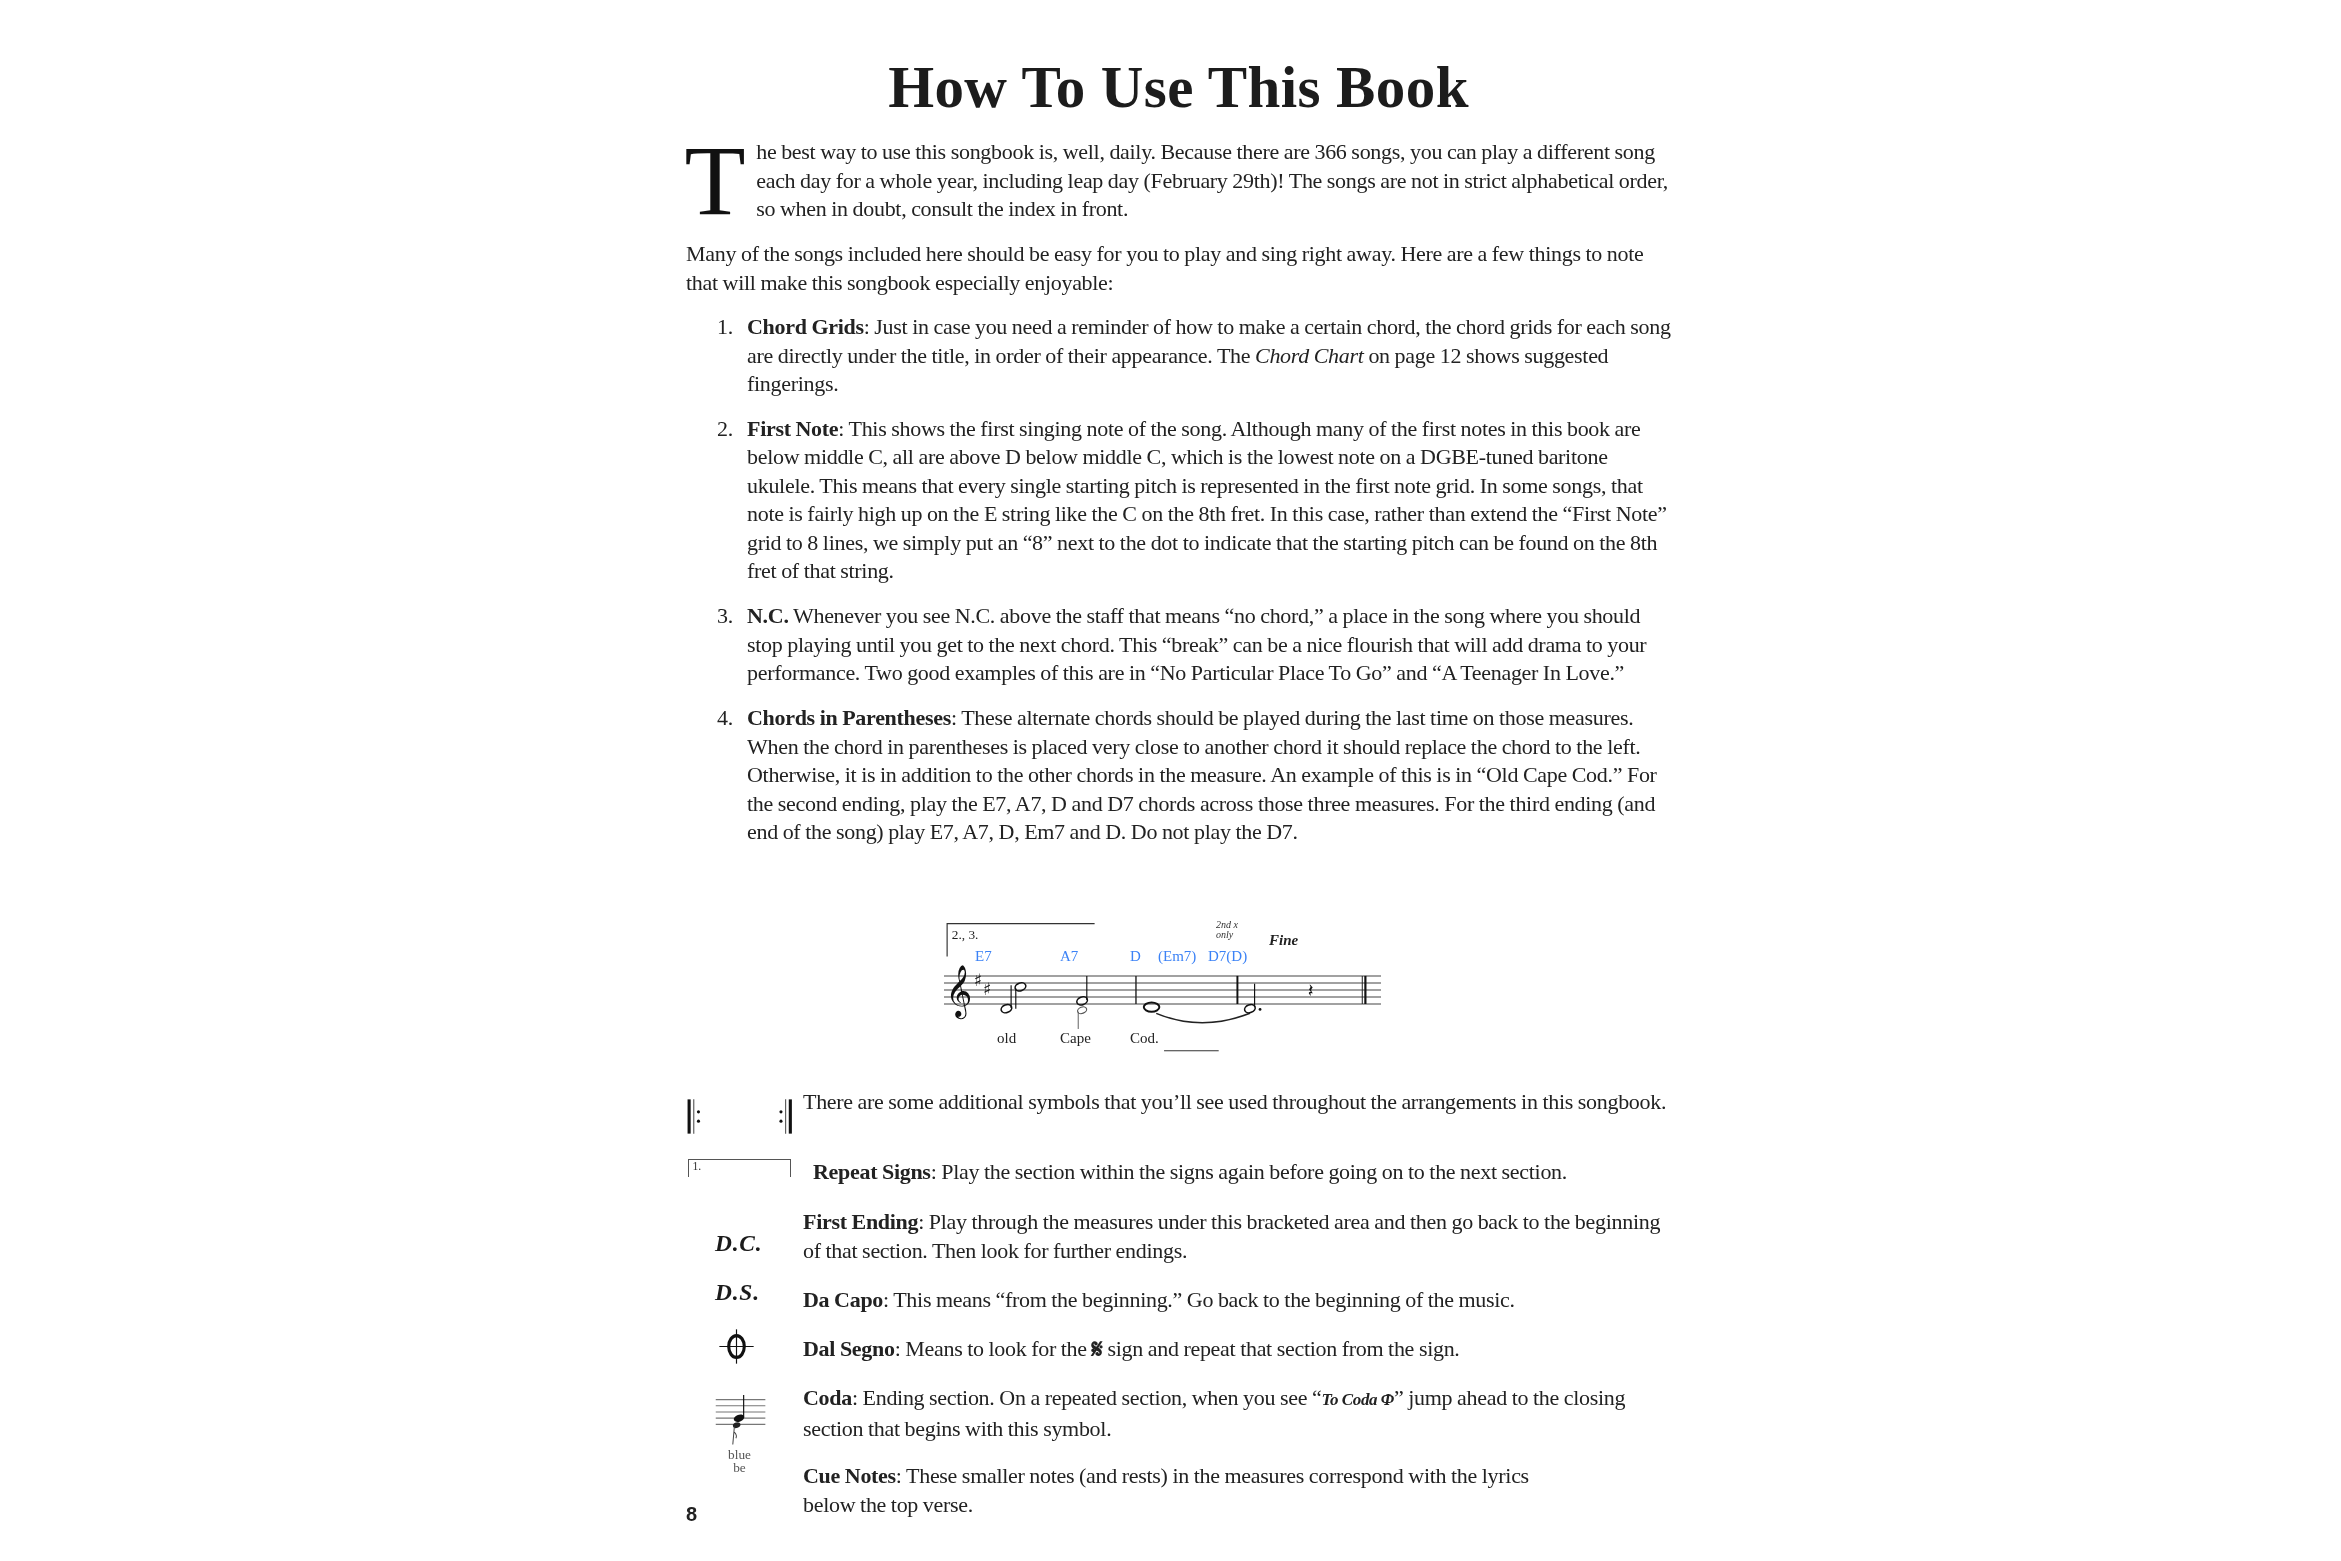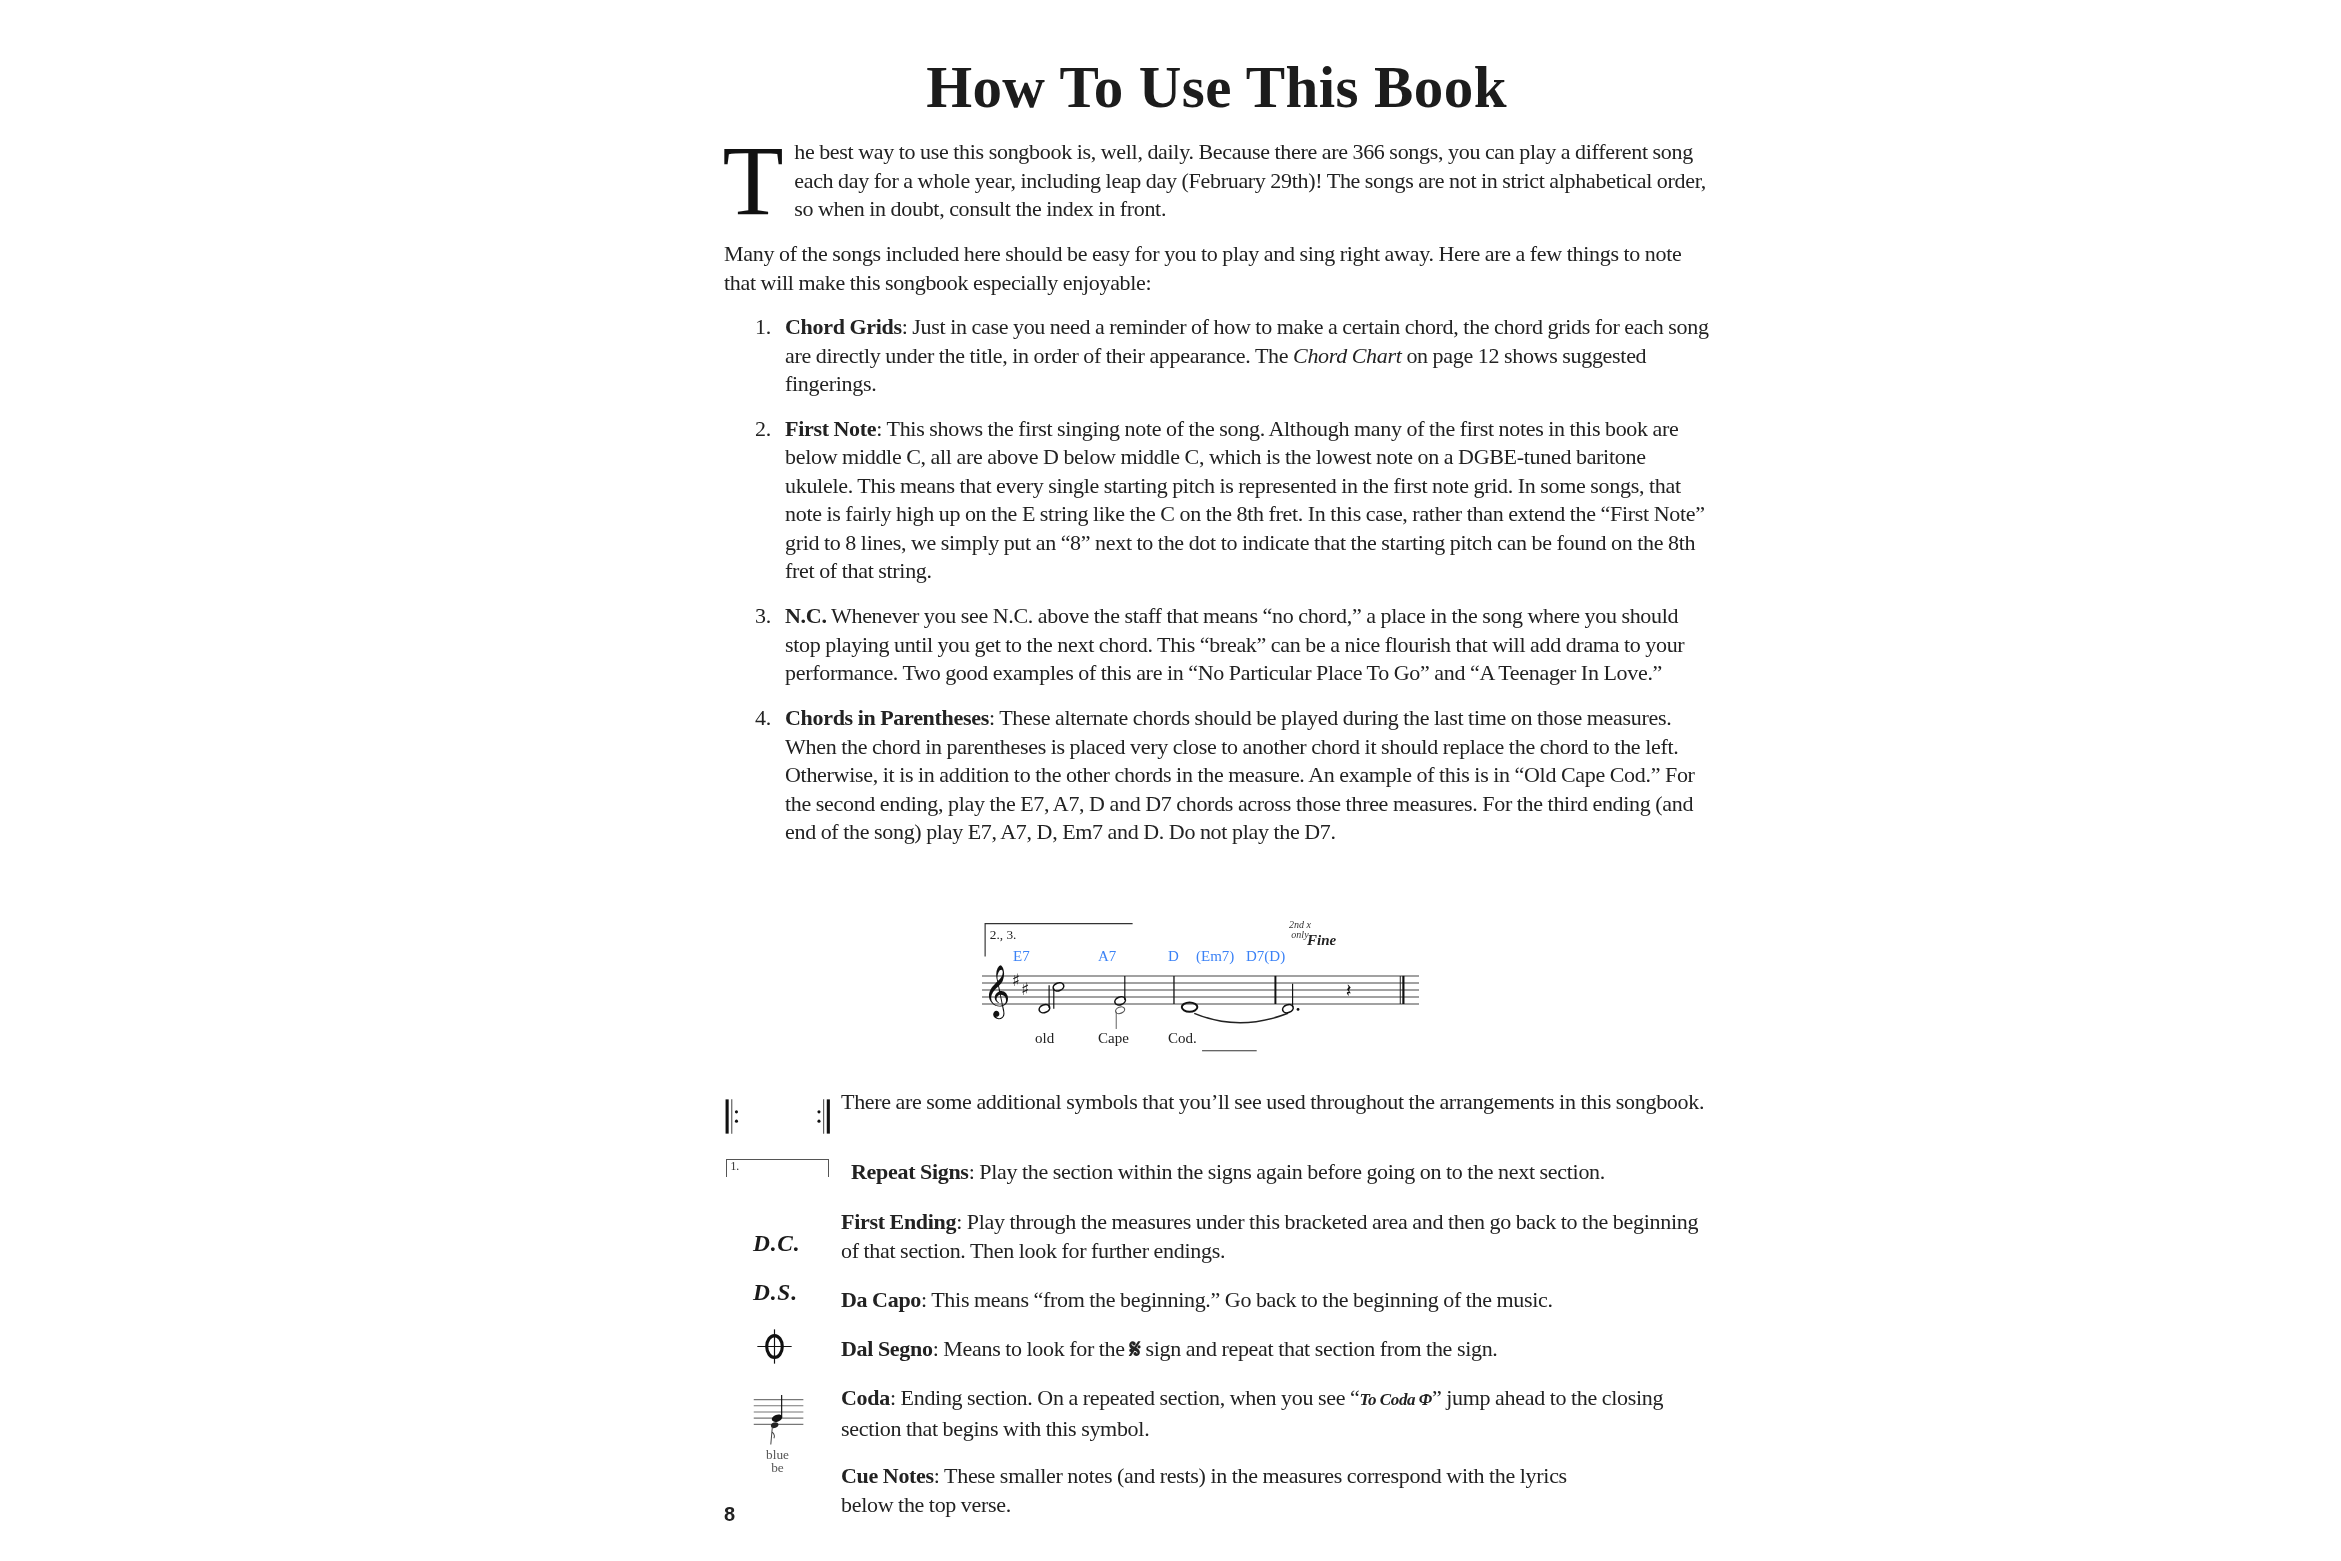--- a/index.html
+++ b/index.html
@@ -10,21 +10,21 @@
     body {
       width: 2342px;
       height: 1561px;
       position: relative;
       overflow: hidden;
       color: #1a1a1a;
       font-family: "Liberation Serif", "DejaVu Serif", serif;
     }
     .page {
       position: absolute;
-      left: 724px;
+      left: 686px;
       top: 0;
       width: 985px;
       height: 1099px;
     }
     .title {
       position: absolute;
       left: 0;
       width: 985px;
       top: 48px;
       text-align: center;
@@ -115,23 +115,21 @@
       font-size: 13.3px;
       color: #222;
     }
     .music .only-note {
       position: absolute;
       left: 203px;
       top: -0.8px;
       font-size: 10px;
       font-style: italic;
       line-height: 10px;
-      text-align: center;
       color: #333;
-      margin-left: 35px;
     }
     .music .fine {
       position: absolute;
       left: 283px;
       top: 11px;
       font-size: 15px;
       font-weight: bold;
       font-style: italic;
       color: #222;
     }

